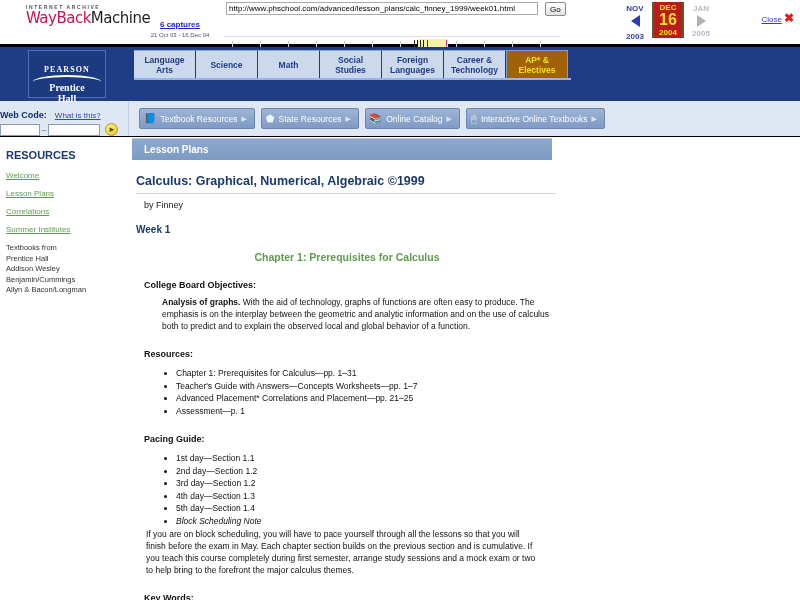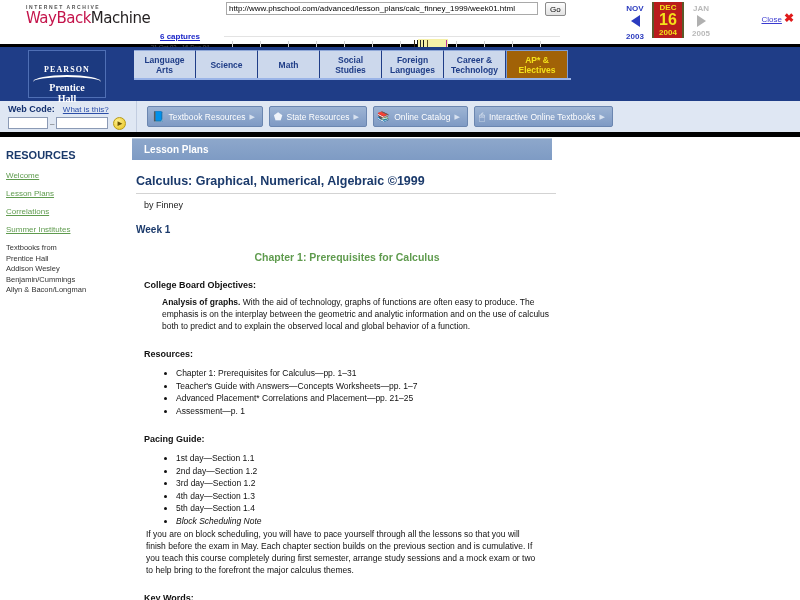--- a/index.html
+++ b/index.html
@@ -37,21 +37,21 @@
     font-weight: normal;
     letter-spacing: -0.5px;
     line-height: 15px;
     white-space: nowrap;
   }
   .wb-w1 { color: #c4144b; }
   .wb-w2 { color: #231f20; }
 
   .wb-captures-col {
     width: 80px;
-    padding-top: 32px;
+    padding-top: 20px;
     text-align: center;
   }
   .wb-captures {
     font-size: 8px;
     color: #1b26c8;
     text-decoration: underline;
     font-weight: bold;
     display: block;
     cursor: pointer;
   }
@@ -266,24 +266,24 @@
     background: #a16207;
     color: #f4e11a;
     border: 1px solid #7d9bd4;
     border-bottom: none;
   }
 
   
   .wc-bar {
     height: 36px;
     background: #dfe7f3;
-    border-bottom: 5px solid #000000;
-    display: flex;
-    align-items: center;
-    padding-left: 8px;
+    border-bottom: 1px solid #000000;
+    display: flex;
+    align-items: flex-end;
+    padding-left: 0;
   }
   .wc-left { width: 128px; }
   .wc-labelrow { display: flex; align-items: baseline; gap: 8px; }
   .wc-label { font-size: 9px; font-weight: bold; color: #13306e; }
   .wc-what {
     font-size: 8px; color: #2b4ea8;
     text-decoration: underline; cursor: pointer;
   }
   .wc-inputs {
     display: flex; align-items: center;

